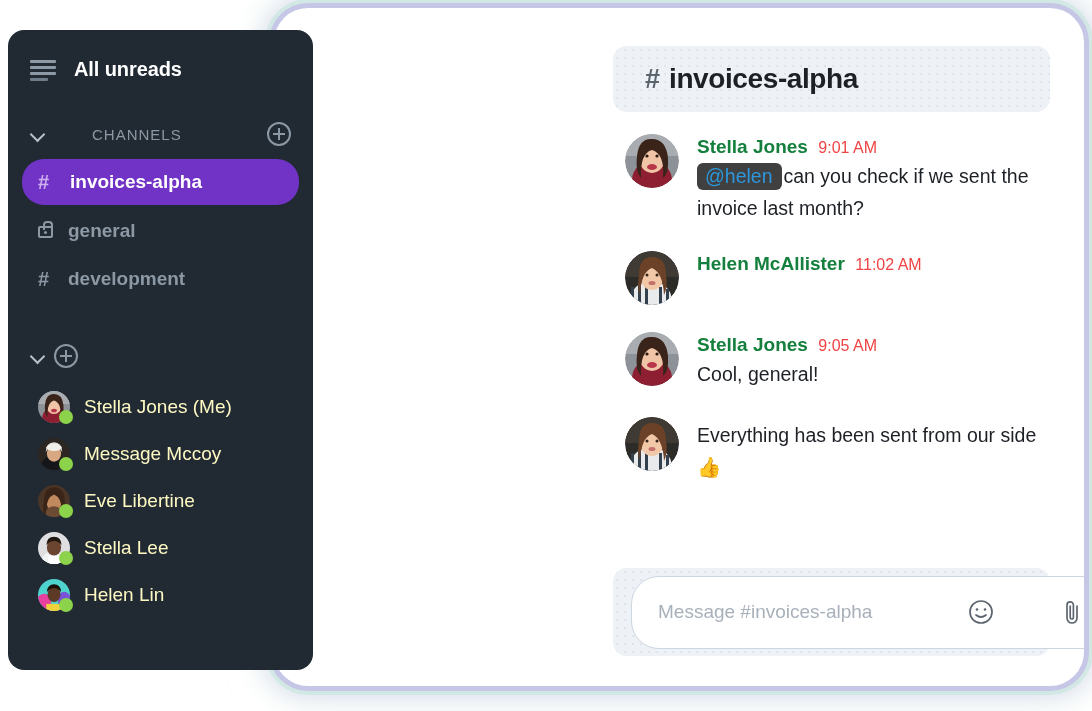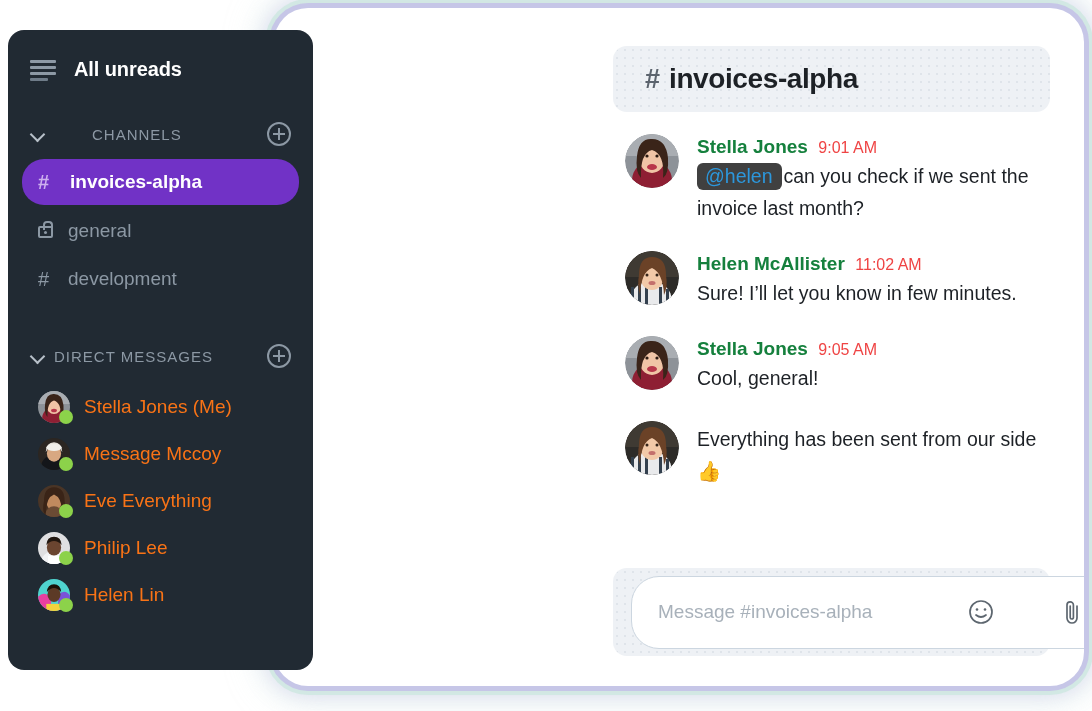--- a/index.html
+++ b/index.html
@@ -135,20 +135,21 @@
   
   .chan-row {
     display: flex;
     align-items: center;
     height: 44px;
     margin: 4px 14px 0 14px;
     padding: 0 16px;
     border-radius: 22px;
     color: #8c98a4;
     font-size: 19px;
+    font-weight: bold;
   }
   .chan-row.active {
     background: #7132c6;
     color: #ffffff;
     font-weight: bold;
     height: 46px;
     margin-top: 8px;
   }
   .chan-icon {
     width: 26px;
@@ -193,21 +194,21 @@
 
   .chan-label { margin-left: 4px; }
   .chan-row.active .chan-label { margin-left: 6px; }
 
   
   .dm-row {
     display: flex;
     align-items: center;
     height: 47px;
     padding: 0 16px 0 30px;
-    color: #f97316;
+    color: #fef9c3;
     font-size: 19px;
   }
   .dm-avatar {
     position: relative;
     width: 32px;
     height: 32px;
     flex: 0 0 32px;
     margin-right: 14px;
   }
   .dm-avatar .face {
@@ -422,21 +423,20 @@
                 <circle cx="32" cy="24" r="1.5" fill="#35251a"></circle>
                 <ellipse cx="27" cy="32" rx="3.5" ry="2" fill="#c4706c"></ellipse>
               </g>
             </svg>
           </div>
           <div class="msg-body">
             <div class="msg-head">
               <span class="msg-author">Helen McAllister</span>
               <span class="msg-time">11:02 AM</span>
             </div>
-            <div class="msg-text">Sure! I’ll let you know in few minutes.</div>
           </div>
         </div>
 
         <div class="msg">
           <div class="msg-avatar">
             <svg width="54" height="54" viewBox="0 0 54 54">
               <defs>
                   <clipPath id="c3">
                     <circle cx="27" cy="27" r="27"></circle>
                   </clipPath>
@@ -552,21 +552,20 @@
       <span class="chan-label">general</span>
     </div>
 
     <div class="chan-row">
       <span class="chan-icon">#</span>
       <span class="chan-label">development</span>
     </div>
 
     <div class="section-head dms">
       <span class="chev"></span>
-      <span class="section-title">DIRECT MESSAGES</span>
       <span class="plus-btn"></span>
     </div>
 
     <div class="dm-row" style="margin-top:10px">
       <span class="dm-avatar">
         <span class="face">
           <svg width="32" height="32" viewBox="0 0 54 54">
             <defs>
                 <clipPath id="d1">
                   <circle cx="27" cy="27" r="27"></circle>
@@ -622,21 +621,21 @@
             <g clip-path="url(#d3)">
               <rect width="54" height="54" fill="#4a3526"></rect>
               <ellipse cx="27" cy="28" rx="13" ry="15" fill="#c08a5e"></ellipse>
               <path d="M10 28 Q10 4 27 4 Q45 4 45 28 Q48 46 40 52 Q42 22 27 16 Q12 22 14 52 Q6 46 10 28Z" fill="#3a2417"></path>
               <ellipse cx="27" cy="48" rx="14" ry="12" fill="#6b4b34"></ellipse>
             </g>
           </svg>
         </span>
         <span class="status-dot"></span>
       </span>
-      <span>Eve Everything</span>
+      <span>Eve Libertine</span>
     </div>
 
     <div class="dm-row">
       <span class="dm-avatar">
         <span class="face">
           <svg width="32" height="32" viewBox="0 0 54 54">
             <defs>
                 <clipPath id="d4">
                   <circle cx="27" cy="27" r="27"></circle>
                 </clipPath>
@@ -645,21 +644,21 @@
               <rect width="54" height="54" fill="#dfdfe1"></rect>
               <ellipse cx="27" cy="52" rx="22" ry="20" fill="#f2f3f5"></ellipse>
               <ellipse cx="27" cy="26" rx="12" ry="14" fill="#6b4530"></ellipse>
               <path d="M14 22 Q15 8 27 8 Q39 8 40 22 Q34 15 27 15 Q20 15 14 22Z" fill="#221710"></path>
               <rect x="17" y="40" width="20" height="16" fill="#ffffff"></rect>
             </g>
           </svg>
         </span>
         <span class="status-dot"></span>
       </span>
-      <span>Philip Lee</span>
+      <span>Stella Lee</span>
     </div>
 
     <div class="dm-row">
       <span class="dm-avatar">
         <span class="face">
           <svg width="32" height="32" viewBox="0 0 54 54">
             <defs>
                 <clipPath id="d5">
                   <circle cx="27" cy="27" r="27"></circle>
                 </clipPath>

